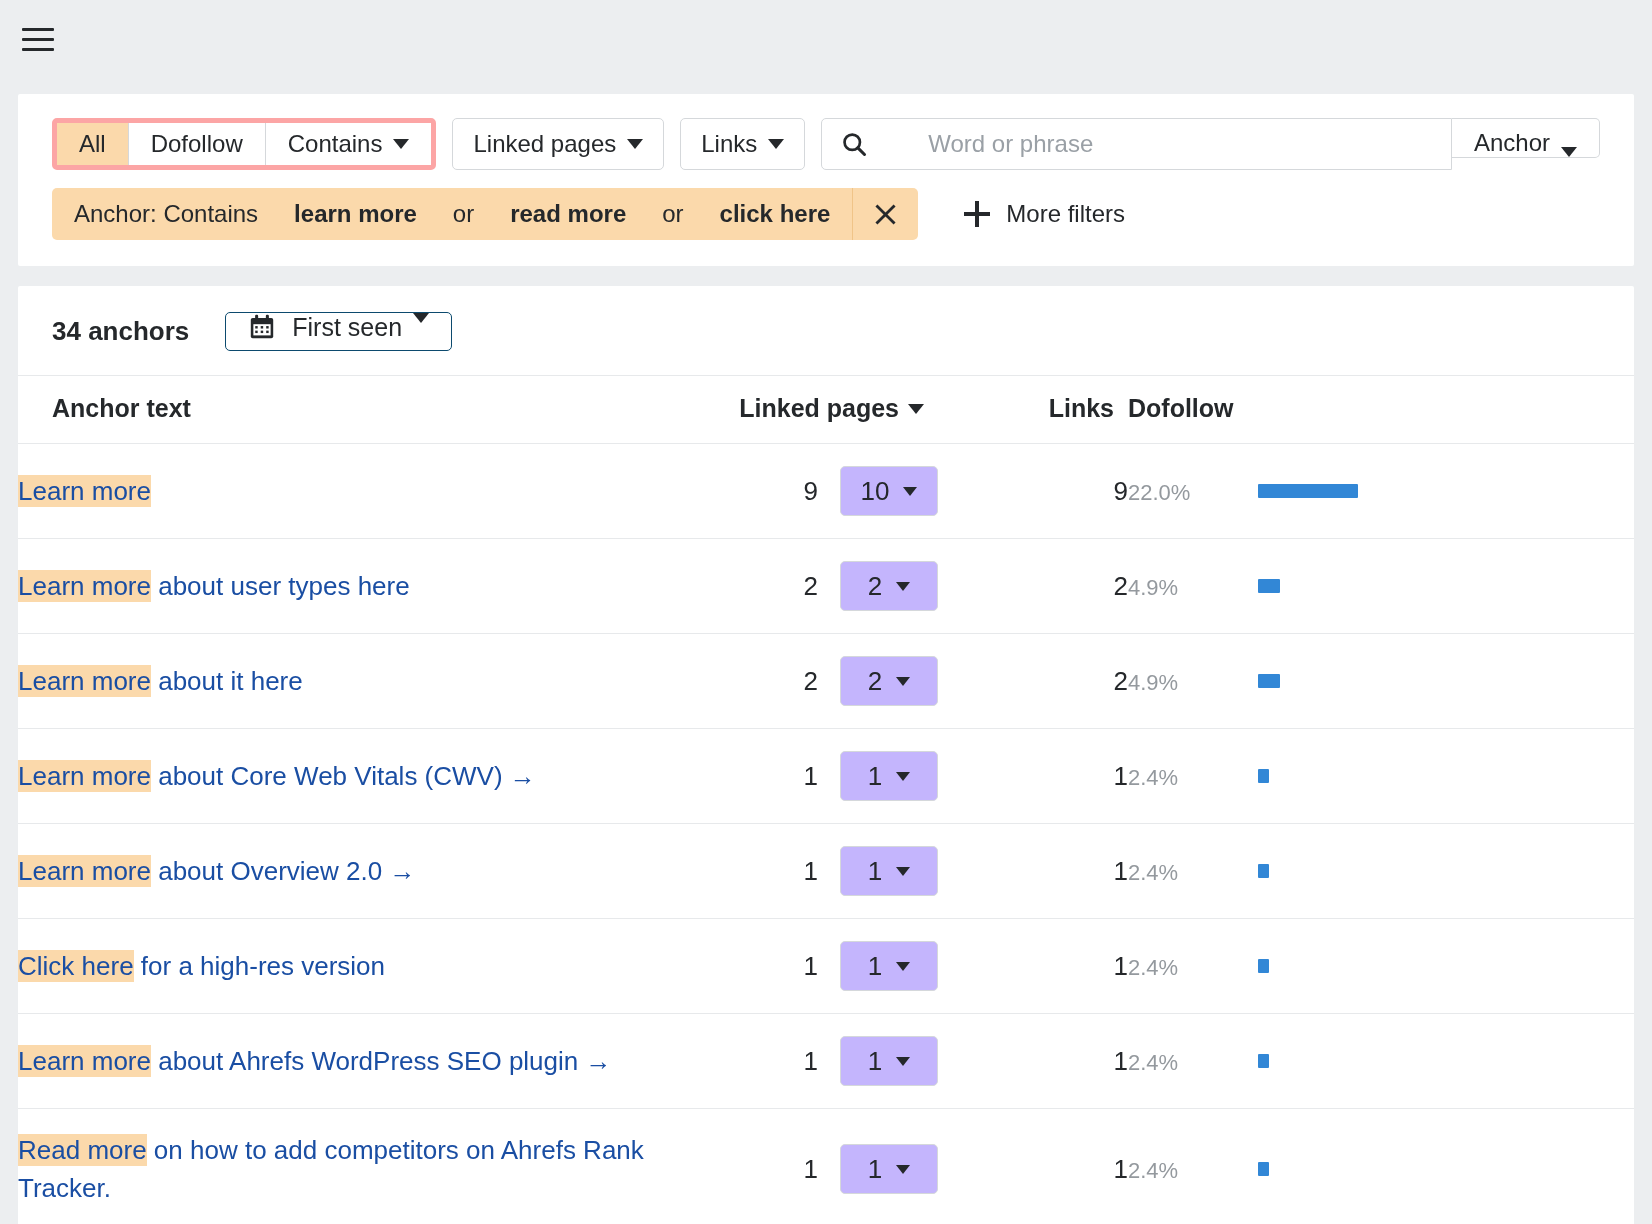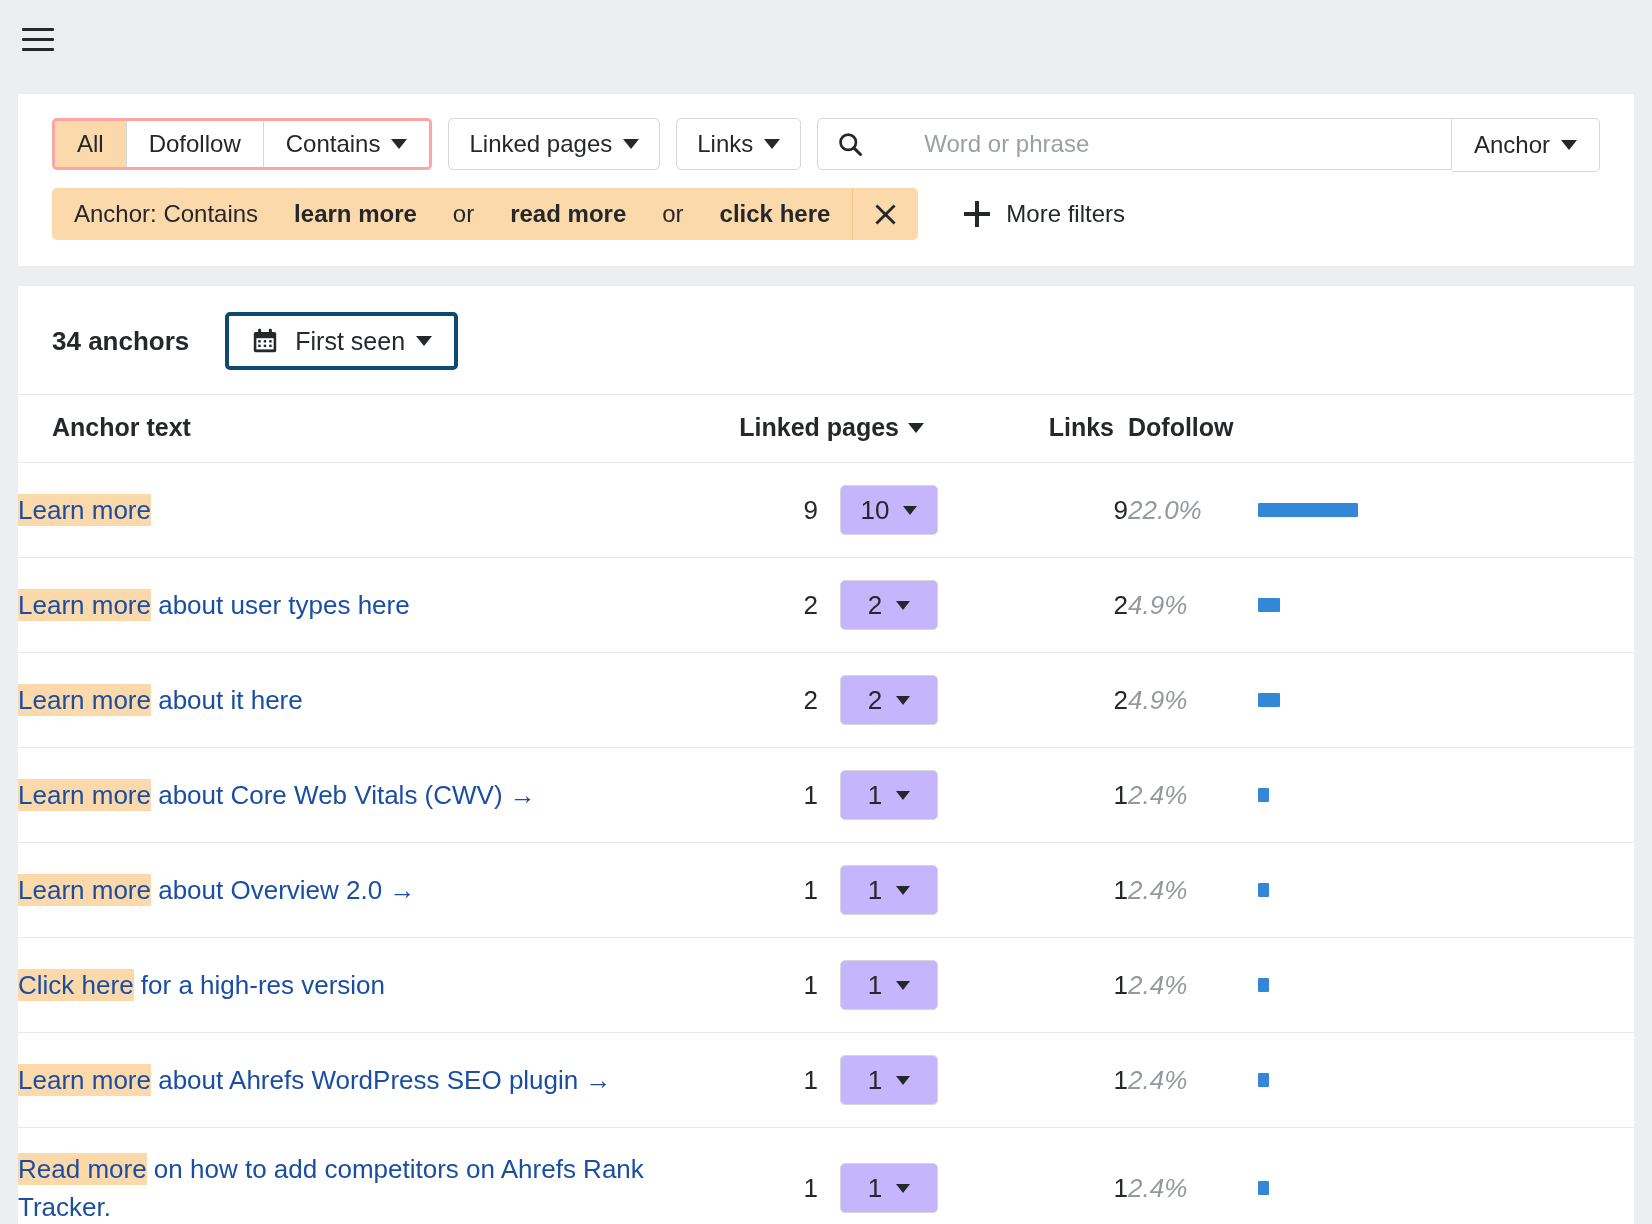--- a/index.html
+++ b/index.html
@@ -59,21 +59,21 @@
     border-radius: 2px;
   }
   .filter-row {
     display: flex;
     align-items: stretch;
     padding: 0 34px 0 34px;
     height: 52px;
   }
   .seg {
     display: flex;
-    border: 3px solid #fca5a5;
+    border: 5px solid #fca5a5;
     border-radius: 5px;
     overflow: hidden;
     height: 52px;
     background: #fff;
   }
   .seg-btn {
     display: flex; align-items: center; justify-content: center;
     padding: 0 22px;
     font-size: 24px;
     color: #25282b;
@@ -122,23 +122,23 @@
     border: none; outline: none;
     font-size: 24px;
     font-family: "Liberation Sans", sans-serif;
     color: #25282b;
     width: 100%;
     background: transparent;
     margin-left: 44px;
   }
   .search-input::placeholder { color: #9aa0a6; }
   .anchor-select {
-    display: flex; align-items: center;
+    display: flex; align-items: flex-end;
     padding: 0 22px;
-    height: 54px;
+    height: 40px;
     border: 1px solid #d5d8db;
     border-left: none;
     border-radius: 0 5px 5px 0;
     background: #fff;
     font-size: 24px;
     color: #25282b;
     cursor: pointer;
     white-space: nowrap;
   }
 
@@ -200,24 +200,24 @@
     display: flex; align-items: center;
     padding: 26px 34px 24px 34px;
   }
   .anchors-count {
     font-size: 26px;
     font-weight: bold;
     color: #25282b;
     margin-right: 36px;
   }
   .firstseen {
-    display: flex; align-items: center;
-    height: 58px;
+    display: flex; align-items: flex-start;
+    height: 39px;
     padding: 0 22px;
-    border: 4px solid #0c4a6e;
+    border: 1px solid #0c4a6e;
     border-radius: 5px;
     background: #fff;
     font-size: 25px;
     color: #25282b;
     cursor: pointer;
   }
   .cal-icon { margin-right: 16px; display: flex; align-items: center; }
 
   table.anchors {
     width: 100%;
@@ -270,21 +270,21 @@
     border: 1px solid #d5d8db;
     border-radius: 5px;
     background: #c4b5fd;
     font-size: 26px;
     color: #25282b;
     cursor: pointer;
   }
   .lp-select .caret { margin-left: 14px; border-left-width: 7px; border-right-width: 7px; border-top-width: 9px; }
   td.c-links { text-align: right; padding-right: 14px; }
   td.c-dofo { padding-left: 0; }
-  .dofo-pct { color: #94999e; font-size: 26px; font-style: italic; }
+  .dofo-pct { color: #94999e; font-size: 22px; }
   td.c-bar { padding-left: 14px; }
   .bar {
     height: 14px;
     background: #3287d6;
     border-radius: 1px;
   }
 </style>
 </head>
 <body>
 

